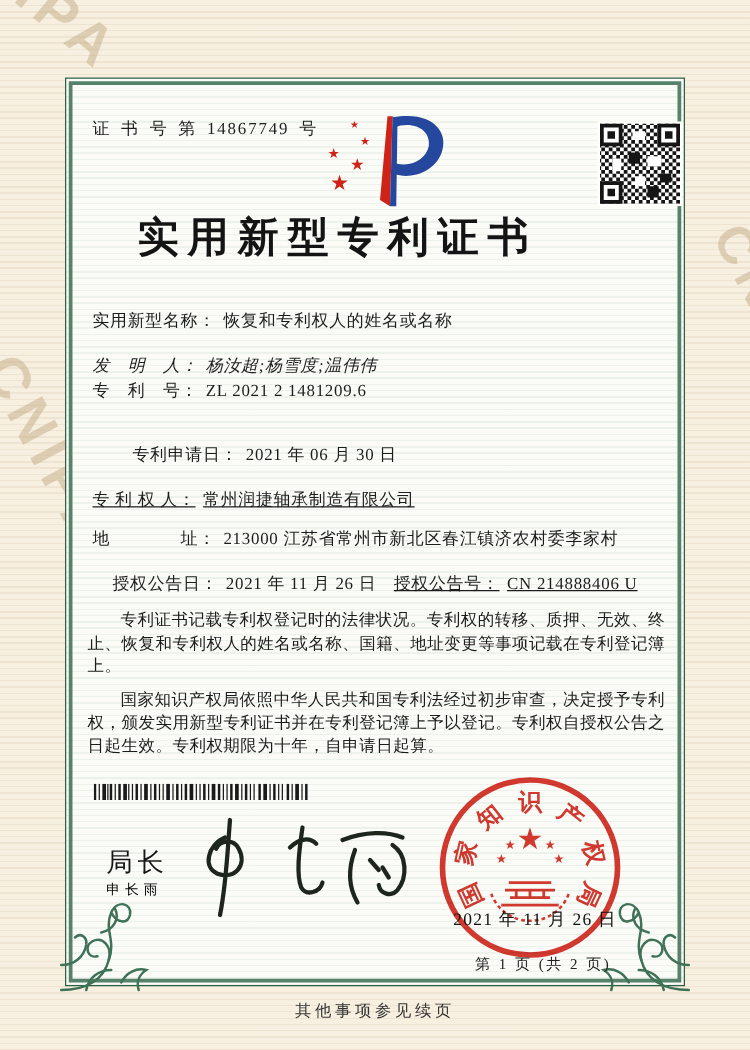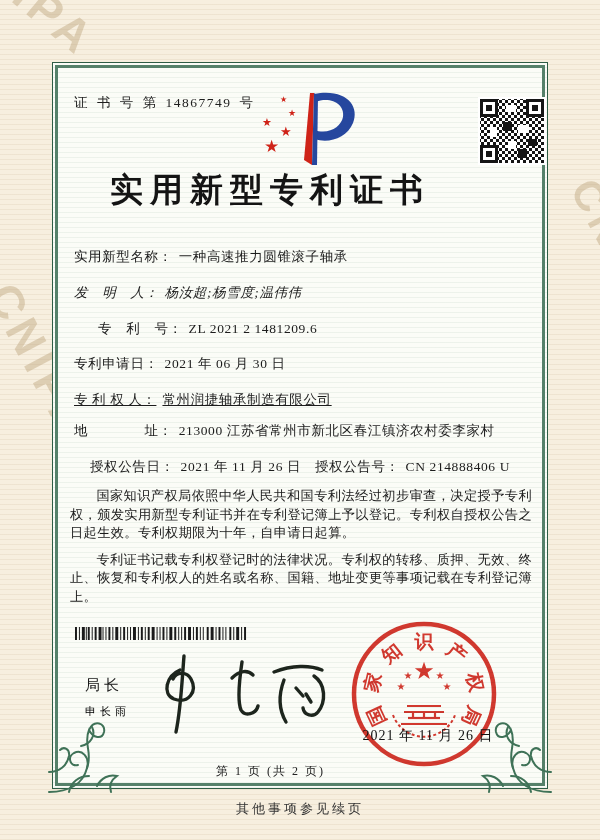--- a/index.html
+++ b/index.html
@@ -50,44 +50,44 @@
     position:absolute; left:52px; top:168px; width:436px;
     text-align:center; font-size:33px; font-weight:700;
     letter-spacing:7px; color:#141414;
   }
 
   .field {
     position:absolute; left:74px;
     font-size:13.5px; color:#1c1c1c; letter-spacing:0.6px; white-space:nowrap;
   }
   .field .flabel { margin-right:6px;text-align:center; }
-  .f-grant2 { left:315px; }
+  .f-grant2 { left:315px;text-decoration:underline; }
 
   .paras {
     position:absolute; left:70px; top:487px; width:462px;
     font-size:13.2px; line-height:18.5px; color:#1b1b1b;
     text-align:justify; letter-spacing:0.4px;
   }
   .paras p { text-indent:2em; margin-bottom:8px; }
 
   .barcode { position:absolute; left:75px; top:627px; width:173px; height:13px; }
 
-  .signer-title { position:absolute; left:85px; top:676px; font-size:15px; letter-spacing:4px; color:#161616; }
+  .signer-title { position:absolute; left:85px; top:676px; font-size:21px; letter-spacing:4px; color:#161616; }
   .signer-name  { position:absolute; left:85px; top:704px; font-size:11px; letter-spacing:4px; color:#000000; }
   .signature { position:absolute; left:146px; top:650px; width:195px; height:88px; }
 
   .seal { position:absolute; left:349px; top:619px; width:150px; height:150px; opacity:0.92; mix-blend-mode:multiply; }
   .seal text { font-family:"Liberation Serif","DejaVu Serif",serif; }
   .seal-date {
     position:absolute; left:352px; top:727px; width:152px; text-align:center;
     font-size:14px; color:#111; letter-spacing:1px; white-space:nowrap;
   }
 
   .page-no {
-    position:absolute; left:52px; top:763px; width:437px; text-align:center;
+    position:absolute; left:52px; top:763px; width:437px; text-align:right;
     font-size:12px; color:#222; letter-spacing:2px;
   }
   .footer-note {
     position:absolute; left:0; top:800px; width:600px; text-align:center;
     font-size:13px; color:#333; letter-spacing:3px;
   }
 </style>
 </head>
 <body>
 
@@ -163,47 +163,47 @@
     <rect x="54" y="8" width="6" height="6" fill="#151515"></rect>
     <rect x="2" y="48" width="18" height="18" fill="#151515"></rect>
     <rect x="5" y="51" width="12" height="12" fill="#fff"></rect>
     <rect x="8" y="54" width="6" height="6" fill="#151515"></rect>
   </g>
 </svg>
 
 <div class="title">实用新型专利证书</div>
 
 <div class="field" style="top:248px;">
-  <span class="flabel">实用新型名称：</span><span>一种高速推力圆锥滚子轴承</span>
+  <span class="flabel">实用新型名称：</span><span>恢复和专利权人的姓名或名称</span>
 </div>
 <div class="field" style="top:284px;font-style:italic;">
   <span class="flabel">发　明　人：</span><span>杨汝超;杨雪度;温伟伟</span>
 </div>
-<div class="field" style="top:320px;margin-left:24px;">
+<div class="field" style="top:304px;">
   <span class="flabel">专　利　号：</span><span>ZL 2021 2 1481209.6</span>
 </div>
-<div class="field" style="top:355px;">
+<div class="field" style="top:355px;margin-left:32px;">
   <span class="flabel">专利申请日：</span><span>2021 年 06 月 30 日</span>
 </div>
 <div class="field" style="top:391px;text-decoration:underline;">
   <span class="flabel">专 利 权 人：</span><span>常州润捷轴承制造有限公司</span>
 </div>
 <div class="field" style="top:422px;">
   <span class="flabel">地　　　　址：</span><span>213000 江苏省常州市新北区春江镇济农村委李家村</span>
 </div>
 <div class="field" style="top:458px;margin-left:16px;">
   <span class="flabel">授权公告日：</span><span>2021 年 11 月 26 日</span>
 </div>
 <div class="field f-grant2" style="top:458px;">
   <span class="flabel">授权公告号：</span><span>CN 214888406 U</span>
 </div>
 
 <div class="paras">
+  <p>专利证书记载专利权登记时的法律状况。专利权的转移、质押、无效、终止、恢复和专利权人的姓名或名称、国籍、地址变更等事项记载在专利登记簿上。</p>
   <p>国家知识产权局依照中华人民共和国专利法经过初步审查，决定授予专利权，颁发实用新型专利证书并在专利登记簿上予以登记。专利权自授权公告之日起生效。专利权期限为十年，自申请日起算。</p>
-  <p>专利证书记载专利权登记时的法律状况。专利权的转移、质押、无效、终止、恢复和专利权人的姓名或名称、国籍、地址变更等事项记载在专利登记簿上。</p>
 </div>
 
 <svg class="barcode" viewBox="0 0 176 13" preserveAspectRatio="none">
   <g fill="#1a1a1a">
     <rect x="0" width="2" height="13"></rect>
       <rect x="4" width="1" height="13"></rect>
       <rect x="7" width="3" height="13"></rect>
     <rect x="11" width="1" height="13"></rect>
       <rect x="13" width="2" height="13"></rect>
       <rect x="17" width="1" height="13"></rect>

